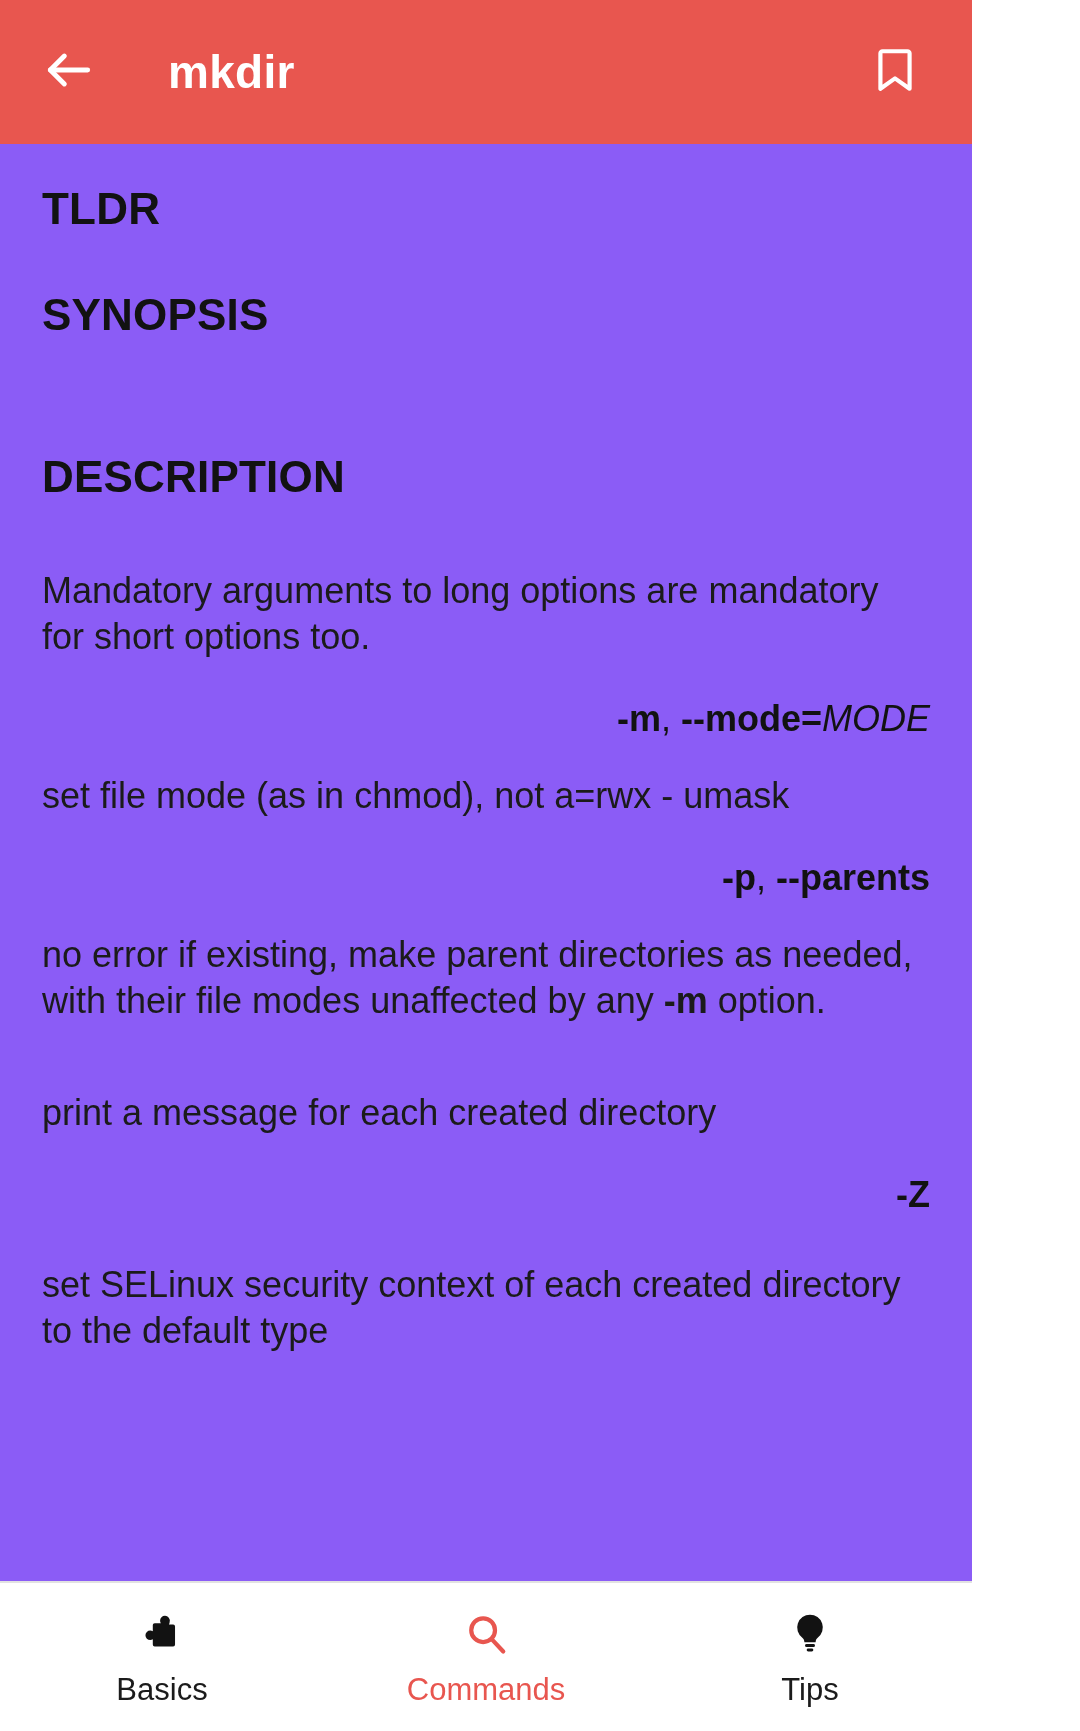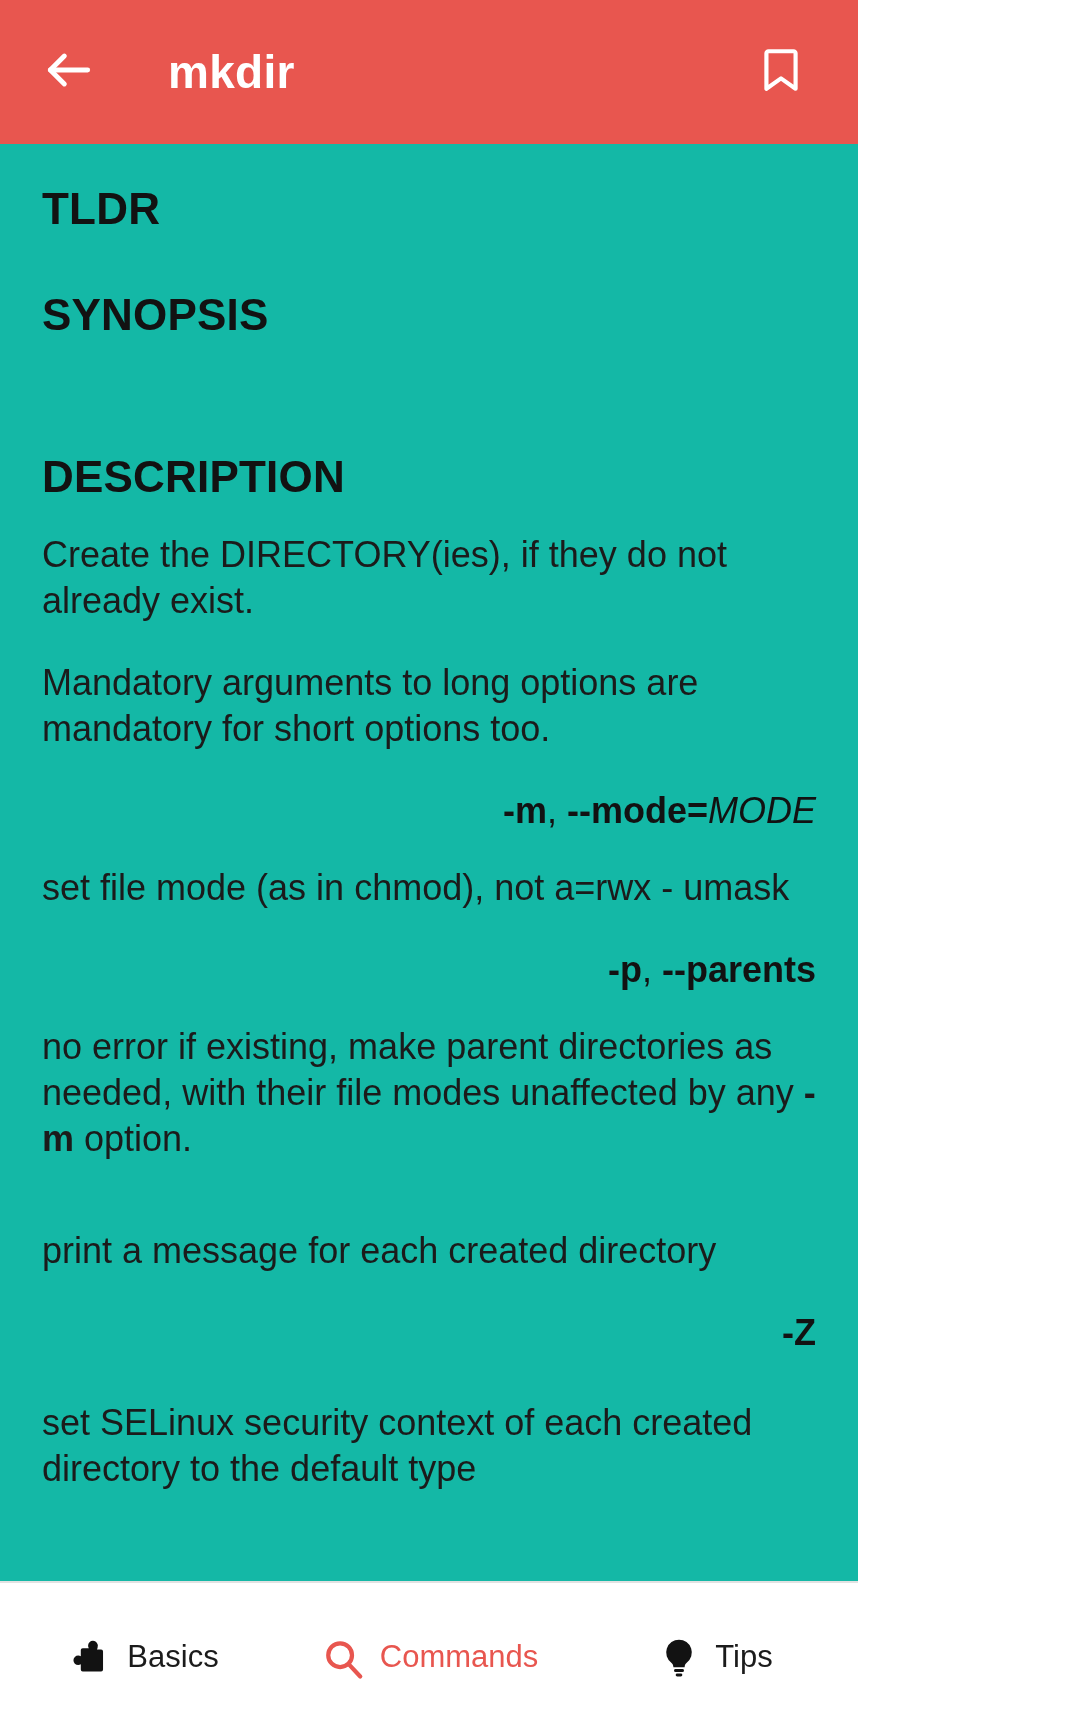--- a/index.html
+++ b/index.html
@@ -4,26 +4,26 @@
 <style>
   * { box-sizing: border-box; margin: 0; padding: 0; }
   html, body {
     width: 1080px;
     height: 1731px;
     background: #ffffff;
     font-family: "Liberation Sans", sans-serif;
     overflow: hidden;
   }
   .app {
-    width: 858px;
+    width: 972px;
     height: 1731px;
     display: flex;
     flex-direction: column;
     position: relative;
-    background: #14b8a6;
+    background: #8b5cf6;
   }
 
   
   .appbar {
     height: 144px;
     min-height: 144px;
     background: #e8564f;
     display: flex;
     align-items: center;
     padding: 0 38px;
@@ -106,21 +106,21 @@
     height: 150px;
     min-height: 150px;
     background: #ffffff;
     border-top: 2px solid #e2e2e2;
     display: flex;
     align-items: center;
   }
   .navitem {
     flex: 1;
     display: flex;
-    flex-direction: row;
+    flex-direction: column;
     align-items: center;
     justify-content: center;
     gap: 14px;
     cursor: pointer;
   }
   .navitem .nav-label {
     font-size: 31px;
     color: #1b1b1b;
   }
   .navitem.active .nav-label { color: #e8564f; }
@@ -161,21 +161,20 @@
     <div class="gap-56"></div>
 
     <div class="h-section">SYNOPSIS</div>
     <div class="gap-56"></div>
 
     <div class="gap-56"></div>
 
     <div class="h-section">DESCRIPTION</div>
     <div class="gap-30"></div>
 
-    <div class="para">Create the DIRECTORY(ies), if they do not already exist.</div>
     <div class="gap-36"></div>
 
     <div class="para">Mandatory arguments to long options are mandatory for short options too.</div>
     <div class="gap-36"></div>
 
     <div class="opt">
       <b>-m</b><span>, </span><b>--mode</b><b>=</b><i>MODE</i>
     </div>
     <div class="gap-30"></div>
     <div class="para">set file mode (as in chmod), not a=rwx - umask</div>

